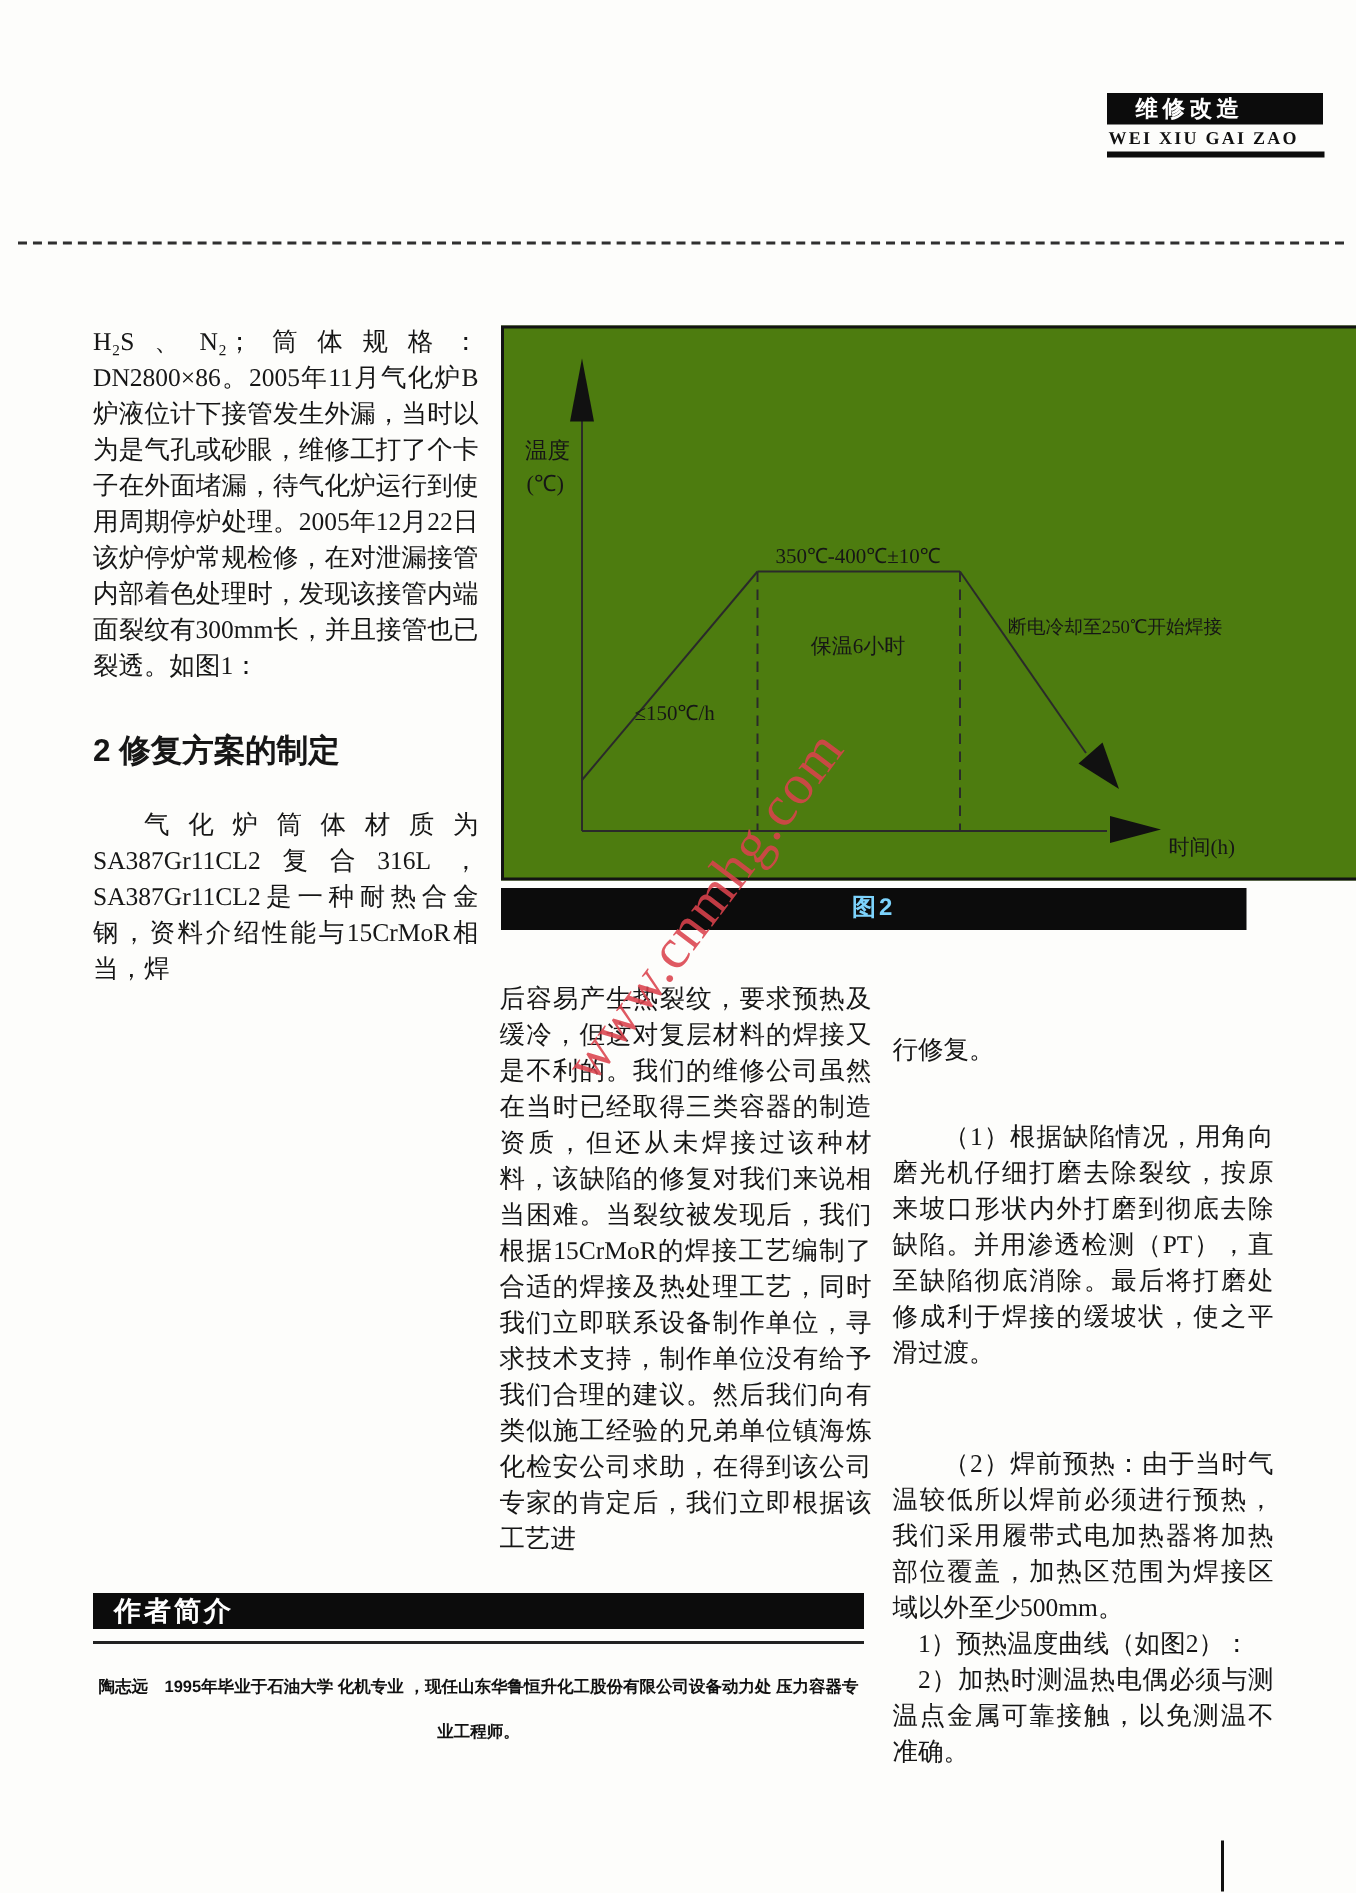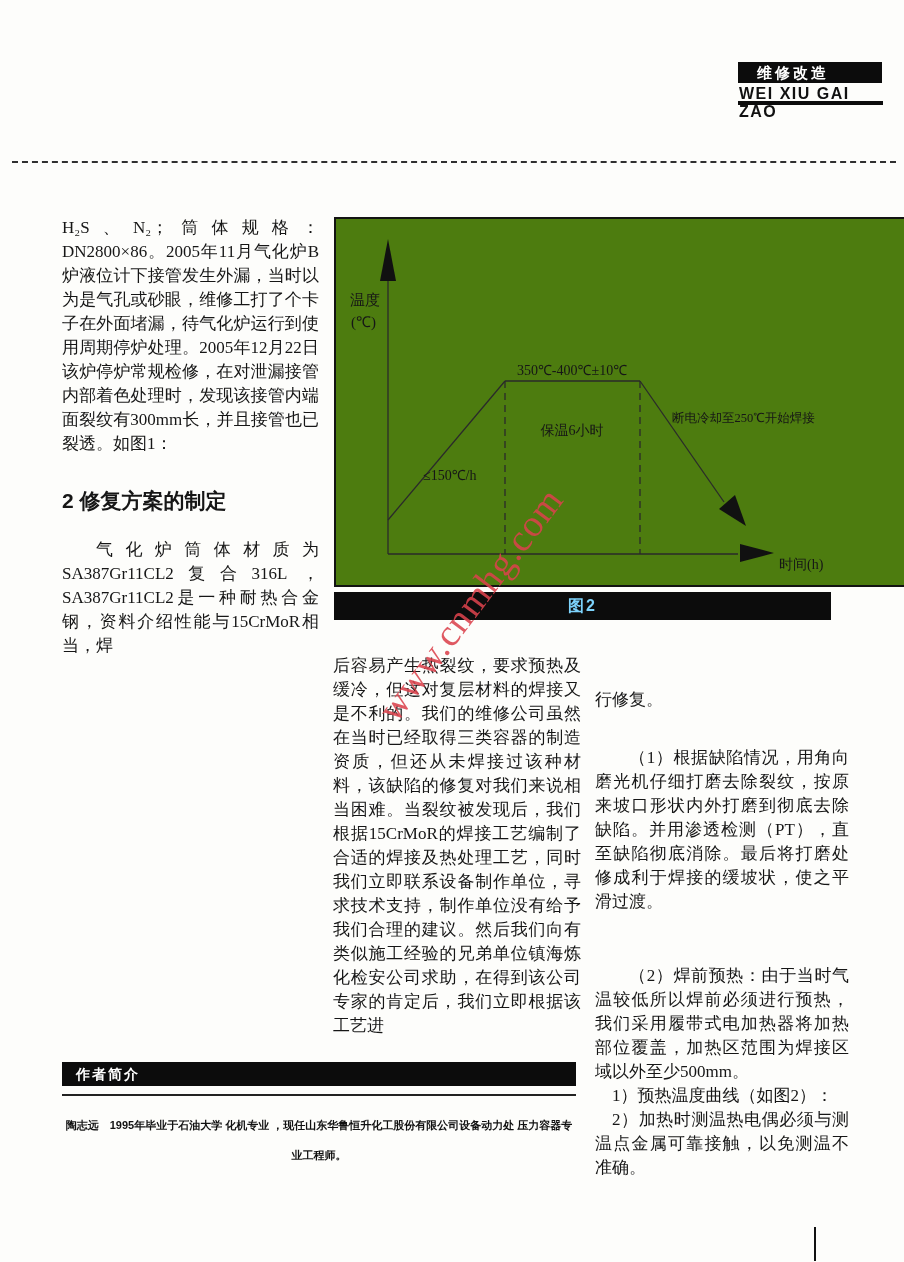--- a/index.html
+++ b/index.html
@@ -13,21 +13,21 @@
   }
   
   .badge-bar{
     position:absolute;left:738px;top:62px;width:144px;height:21px;
     background:#0c0c0c;color:#fff;
     font-family:"Liberation Sans", sans-serif;font-weight:bold;font-size:15px;
     line-height:21px;padding-left:19px;letter-spacing:3px;box-sizing:border-box;
   }
   .badge-sub{
     position:absolute;left:739px;top:85px;width:144px;
-    font-family:Liberation Sans, sans-serif;font-weight:bold;font-size:16px;
+    font-family:Liberation Serif, serif;font-weight:bold;font-size:12px;
     letter-spacing:1.5px;color:#111;
   }
   .badge-rule{position:absolute;left:738px;top:101px;width:145px;height:4px;background:#0c0c0c;}
   
   .dashed-rule{position:absolute;left:12px;top:161px;width:884px;border-top:2px dashed #2f2f2f;height:0;}
   
   .col{position:absolute;font-size:17px;line-height:24px;text-align:justify;text-justify:inter-character;}
   .col p{margin:0;}
   .col-left{left:62px;top:216px;width:257px;}
   .col-mid{left:333px;top:654px;width:248px;}
@@ -54,21 +54,21 @@
     font-size:16px;line-height:28px;letter-spacing:2px;
   }
   .fig-line{stroke:#2a2a2a;stroke-width:1.3;fill:none;}
   .fig-dash{stroke:#2a2a2a;stroke-width:1.3;fill:none;stroke-dasharray:7,5;}
   .fig-solid{fill:#111;stroke:none;}
   .fig-text{font-family:"Liberation Serif", serif;fill:#161616;}
   
   .author{position:absolute;left:62px;top:1062px;width:514px;}
   .author-bar{
     height:24px;background:#0c0c0c;color:#fff;
-    font-family:"Liberation Sans", sans-serif;font-weight:bold;font-size:14px;
+    font-family:"Liberation Sans", sans-serif;font-weight:bold;font-size:18px;
     line-height:24px;padding-left:14px;letter-spacing:2px;
   }
   .author-rule{border-top:2px solid #222;margin-top:8px;}
   .author-text{
     margin-top:14px;text-align:center;
     font-family:"Liberation Sans", sans-serif;font-weight:bold;
     font-size:11px;line-height:30px;color:#111;
   }
   
   .watermark{

